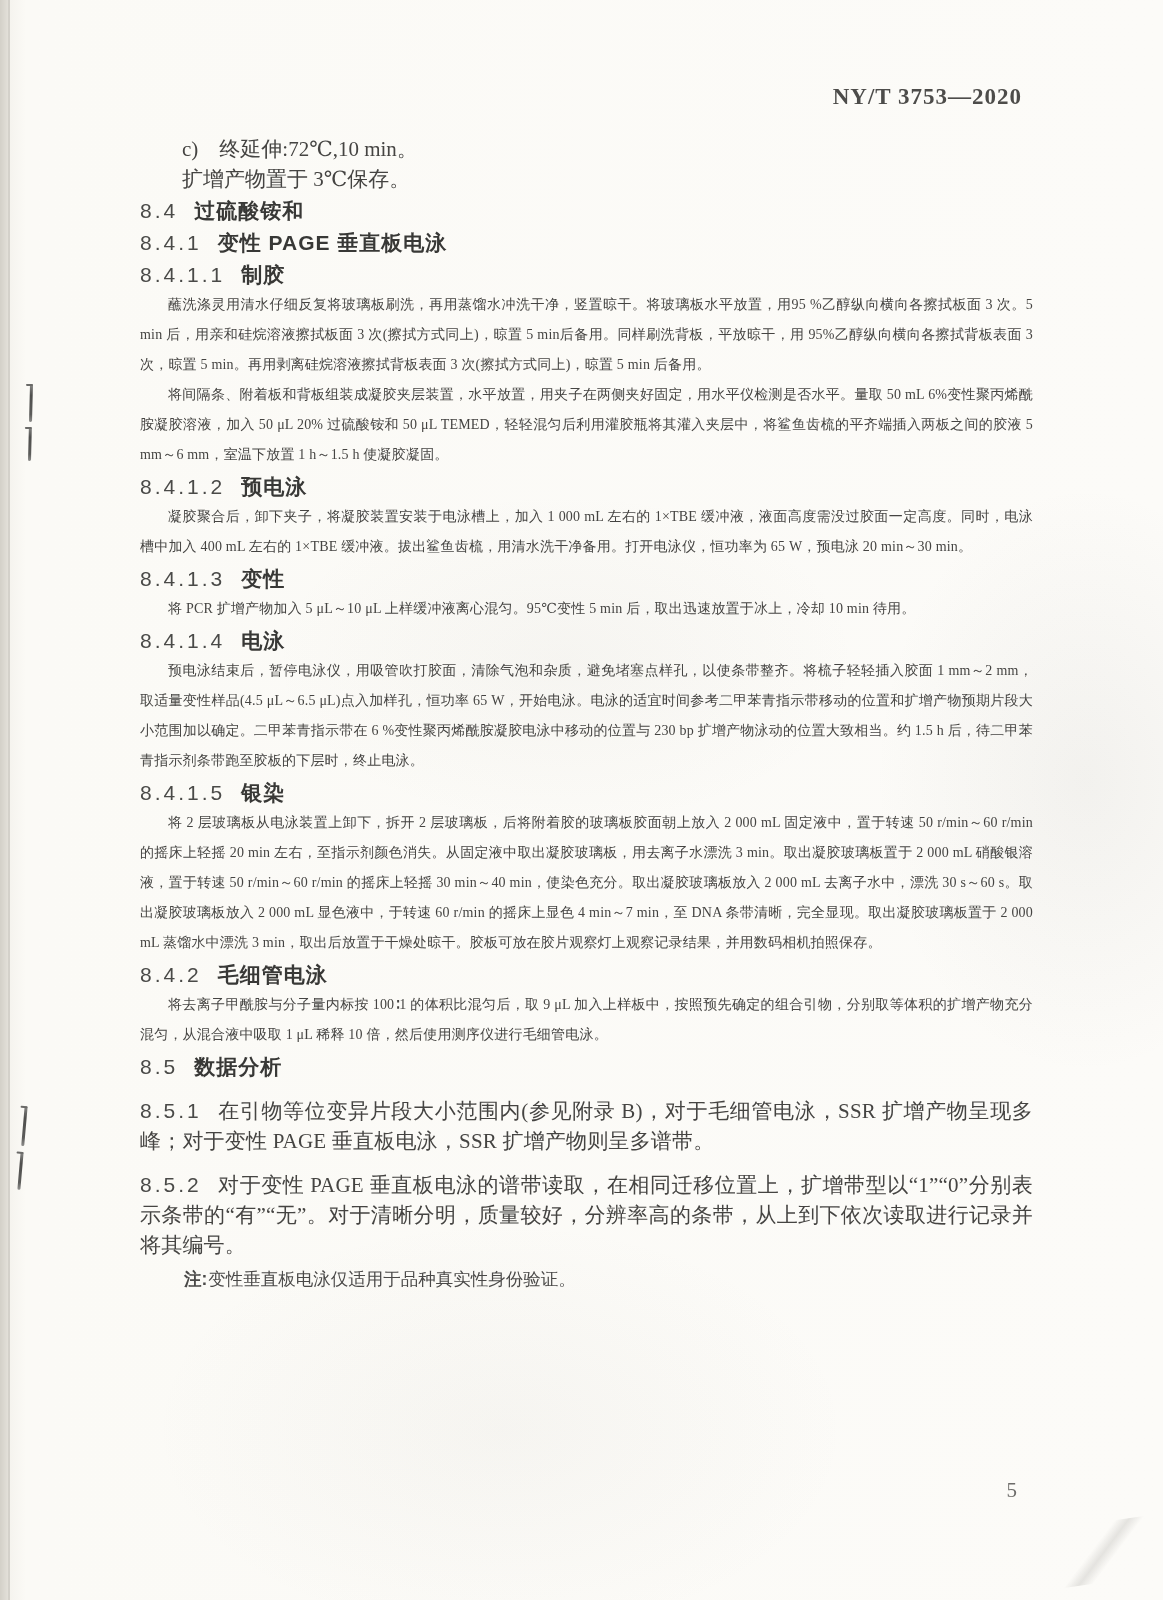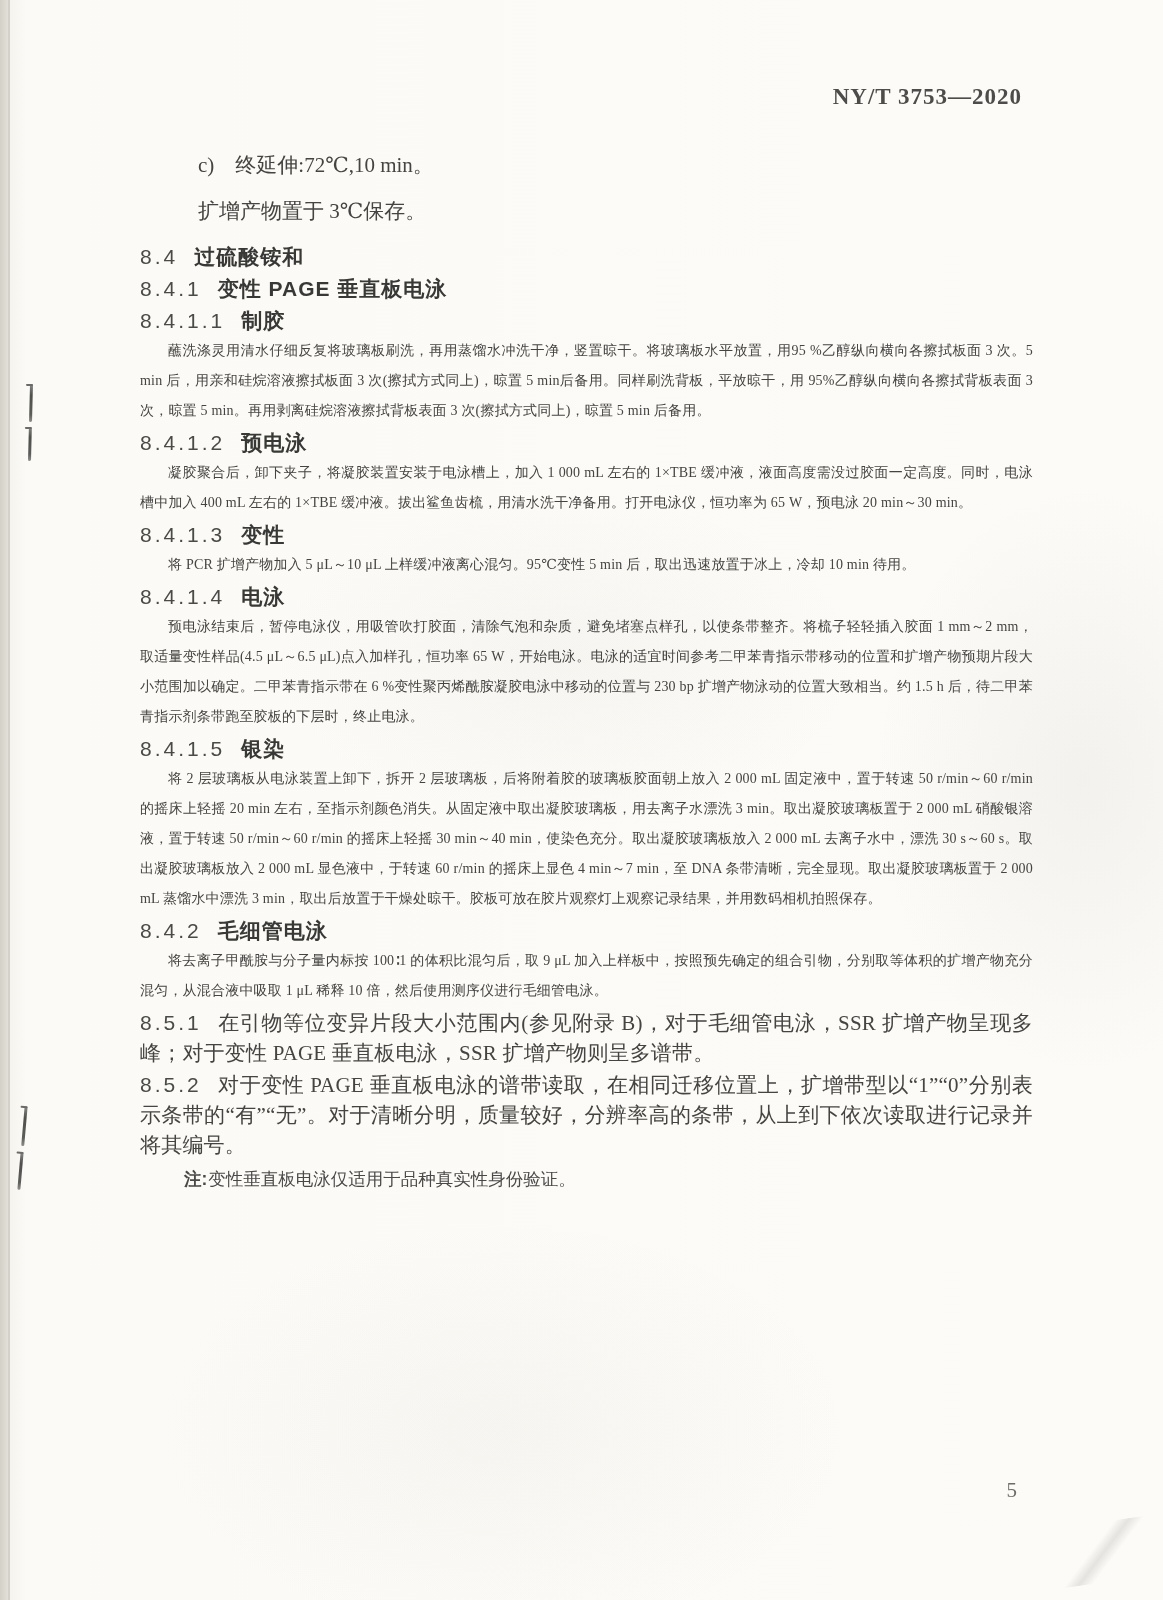--- a/index.html
+++ b/index.html
@@ -38,32 +38,32 @@
   .staple-bottom{left:21px;top:1106px;transform:rotate(5deg);}
   .staple-bottom .bar1{height:40px;margin-bottom:6px;}
   .staple-bottom .bar2{height:38px;}
 
   .doc-header{position:absolute;top:84px;right:141px;
     font-family:"Liberation Serif","DejaVu Serif",serif;
     font-weight:700;font-size:23px;letter-spacing:1px;color:#4d4c4a;}
 
   .content{position:absolute;left:140px;top:134px;width:893px;}
 
-  .intro-line{margin:16px;font-size:21px;line-height:30px;text-indent:2em;}
+  .intro-line{margin:0;font-size:21px;line-height:30px;text-indent:2em;}
 
   .clause{margin:2px 0 0 0;font-size:21px;line-height:30px;white-space:nowrap;color:#383836;}
   .cnum{font-family:"Liberation Sans","DejaVu Sans",sans-serif;
     font-weight:400;letter-spacing:3px;color:#4a4a48;}
   .ctitle{font-family:"Liberation Sans","DejaVu Sans",sans-serif;
     font-weight:700;margin-left:16px;letter-spacing:1px;}
 
   .body-para{margin:0;font-size:14px;line-height:30px;text-indent:2em;
     text-align:justify;letter-spacing:0.2px;}
 
-  .num-para{margin:2px 0 0 0;font-size:21px;line-height:30px;text-align:justify;letter-spacing:0.2px;}
+  .num-para{margin:14px 0 0 0;font-size:21px;line-height:30px;text-align:justify;letter-spacing:0.2px;}
   .num-para .cnum{margin-right:16px;}
 
   .note-line{margin:6px 0 0 0;font-size:17.5px;line-height:26px;padding-left:44px;color:#4a4948;}
   .note-label{font-family:"Liberation Sans","DejaVu Sans",sans-serif;font-weight:700;margin-right:1px;}
 
   .page-number{position:absolute;top:1478px;right:146px;
     font-size:21px;color:#6d6c6a;font-family:"Liberation Serif","DejaVu Serif",serif;}
 </style>
 </head>
 <body>
@@ -94,20 +94,21 @@
     </div>
 
     <div class="clause">
       <span class="cnum">8.4.1</span><span class="ctitle">变性 PAGE 垂直板电泳</span>
     </div>
 
     <div class="clause">
       <span class="cnum">8.4.1.1</span><span class="ctitle">制胶</span>
     </div>
     <p class="body-para">蘸洗涤灵用清水仔细反复将玻璃板刷洗，再用蒸馏水冲洗干净，竖置晾干。将玻璃板水平放置，用95 %乙醇纵向横向各擦拭板面 3 次。5 min 后，用亲和硅烷溶液擦拭板面 3 次(擦拭方式同上)，晾置 5 min后备用。同样刷洗背板，平放晾干，用 95%乙醇纵向横向各擦拭背板表面 3 次，晾置 5 min。再用剥离硅烷溶液擦拭背板表面 3 次(擦拭方式同上)，晾置 5 min 后备用。</p>
+    <p class="body-para">将间隔条、附着板和背板组装成凝胶夹层装置，水平放置，用夹子在两侧夹好固定，用水平仪检测是否水平。量取 50 mL 6%变性聚丙烯酰胺凝胶溶液，加入 50 μL 20% 过硫酸铵和 50 μL TEMED，轻轻混匀后利用灌胶瓶将其灌入夹层中，将鲨鱼齿梳的平齐端插入两板之间的胶液 5 mm～6 mm，室温下放置 1 h～1.5 h 使凝胶凝固。</p>
 
     <div class="clause">
       <span class="cnum">8.4.1.2</span><span class="ctitle">预电泳</span>
     </div>
     <p class="body-para">凝胶聚合后，卸下夹子，将凝胶装置安装于电泳槽上，加入 1 000 mL 左右的 1×TBE 缓冲液，液面高度需没过胶面一定高度。同时，电泳槽中加入 400 mL 左右的 1×TBE 缓冲液。拔出鲨鱼齿梳，用清水洗干净备用。打开电泳仪，恒功率为 65 W，预电泳 20 min～30 min。</p>
 
     <div class="clause">
       <span class="cnum">8.4.1.3</span><span class="ctitle">变性</span>
     </div>
     <p class="body-para">将 PCR 扩增产物加入 5 μL～10 μL 上样缓冲液离心混匀。95℃变性 5 min 后，取出迅速放置于冰上，冷却 10 min 待用。</p>
@@ -120,20 +121,23 @@
     <div class="clause">
       <span class="cnum">8.4.1.5</span><span class="ctitle">银染</span>
     </div>
     <p class="body-para">将 2 层玻璃板从电泳装置上卸下，拆开 2 层玻璃板，后将附着胶的玻璃板胶面朝上放入 2 000 mL 固定液中，置于转速 50 r/min～60 r/min 的摇床上轻摇 20 min 左右，至指示剂颜色消失。从固定液中取出凝胶玻璃板，用去离子水漂洗 3 min。取出凝胶玻璃板置于 2 000 mL 硝酸银溶液，置于转速 50 r/min～60 r/min 的摇床上轻摇 30 min～40 min，使染色充分。取出凝胶玻璃板放入 2 000 mL 去离子水中，漂洗 30 s～60 s。取出凝胶玻璃板放入 2 000 mL 显色液中，于转速 60 r/min 的摇床上显色 4 min～7 min，至 DNA 条带清晰，完全显现。取出凝胶玻璃板置于 2 000 mL 蒸馏水中漂洗 3 min，取出后放置于干燥处晾干。胶板可放在胶片观察灯上观察记录结果，并用数码相机拍照保存。</p>
 
     <div class="clause">
       <span class="cnum">8.4.2</span><span class="ctitle">毛细管电泳</span>
     </div>
     <p class="body-para">将去离子甲酰胺与分子量内标按 100∶1 的体积比混匀后，取 9 μL 加入上样板中，按照预先确定的组合引物，分别取等体积的扩增产物充分混匀，从混合液中吸取 1 μL 稀释 10 倍，然后使用测序仪进行毛细管电泳。</p>
 
+    <div class="clause">
+      <span class="cnum">8.5</span><span class="ctitle">数据分析</span>
+    </div>
 
     <p class="num-para">
       <span class="cnum">8.5.1</span><span class="ntext">在引物等位变异片段大小范围内(参见附录 B)，对于毛细管电泳，SSR 扩增产物呈现多峰；对于变性 PAGE 垂直板电泳，SSR 扩增产物则呈多谱带。</span>
     </p>
 
     <p class="num-para">
       <span class="cnum">8.5.2</span><span class="ntext">对于变性 PAGE 垂直板电泳的谱带读取，在相同迁移位置上，扩增带型以“1”“0”分别表示条带的“有”“无”。对于清晰分明，质量较好，分辨率高的条带，从上到下依次读取进行记录并将其编号。</span>
     </p>
 
     <p class="note-line">

